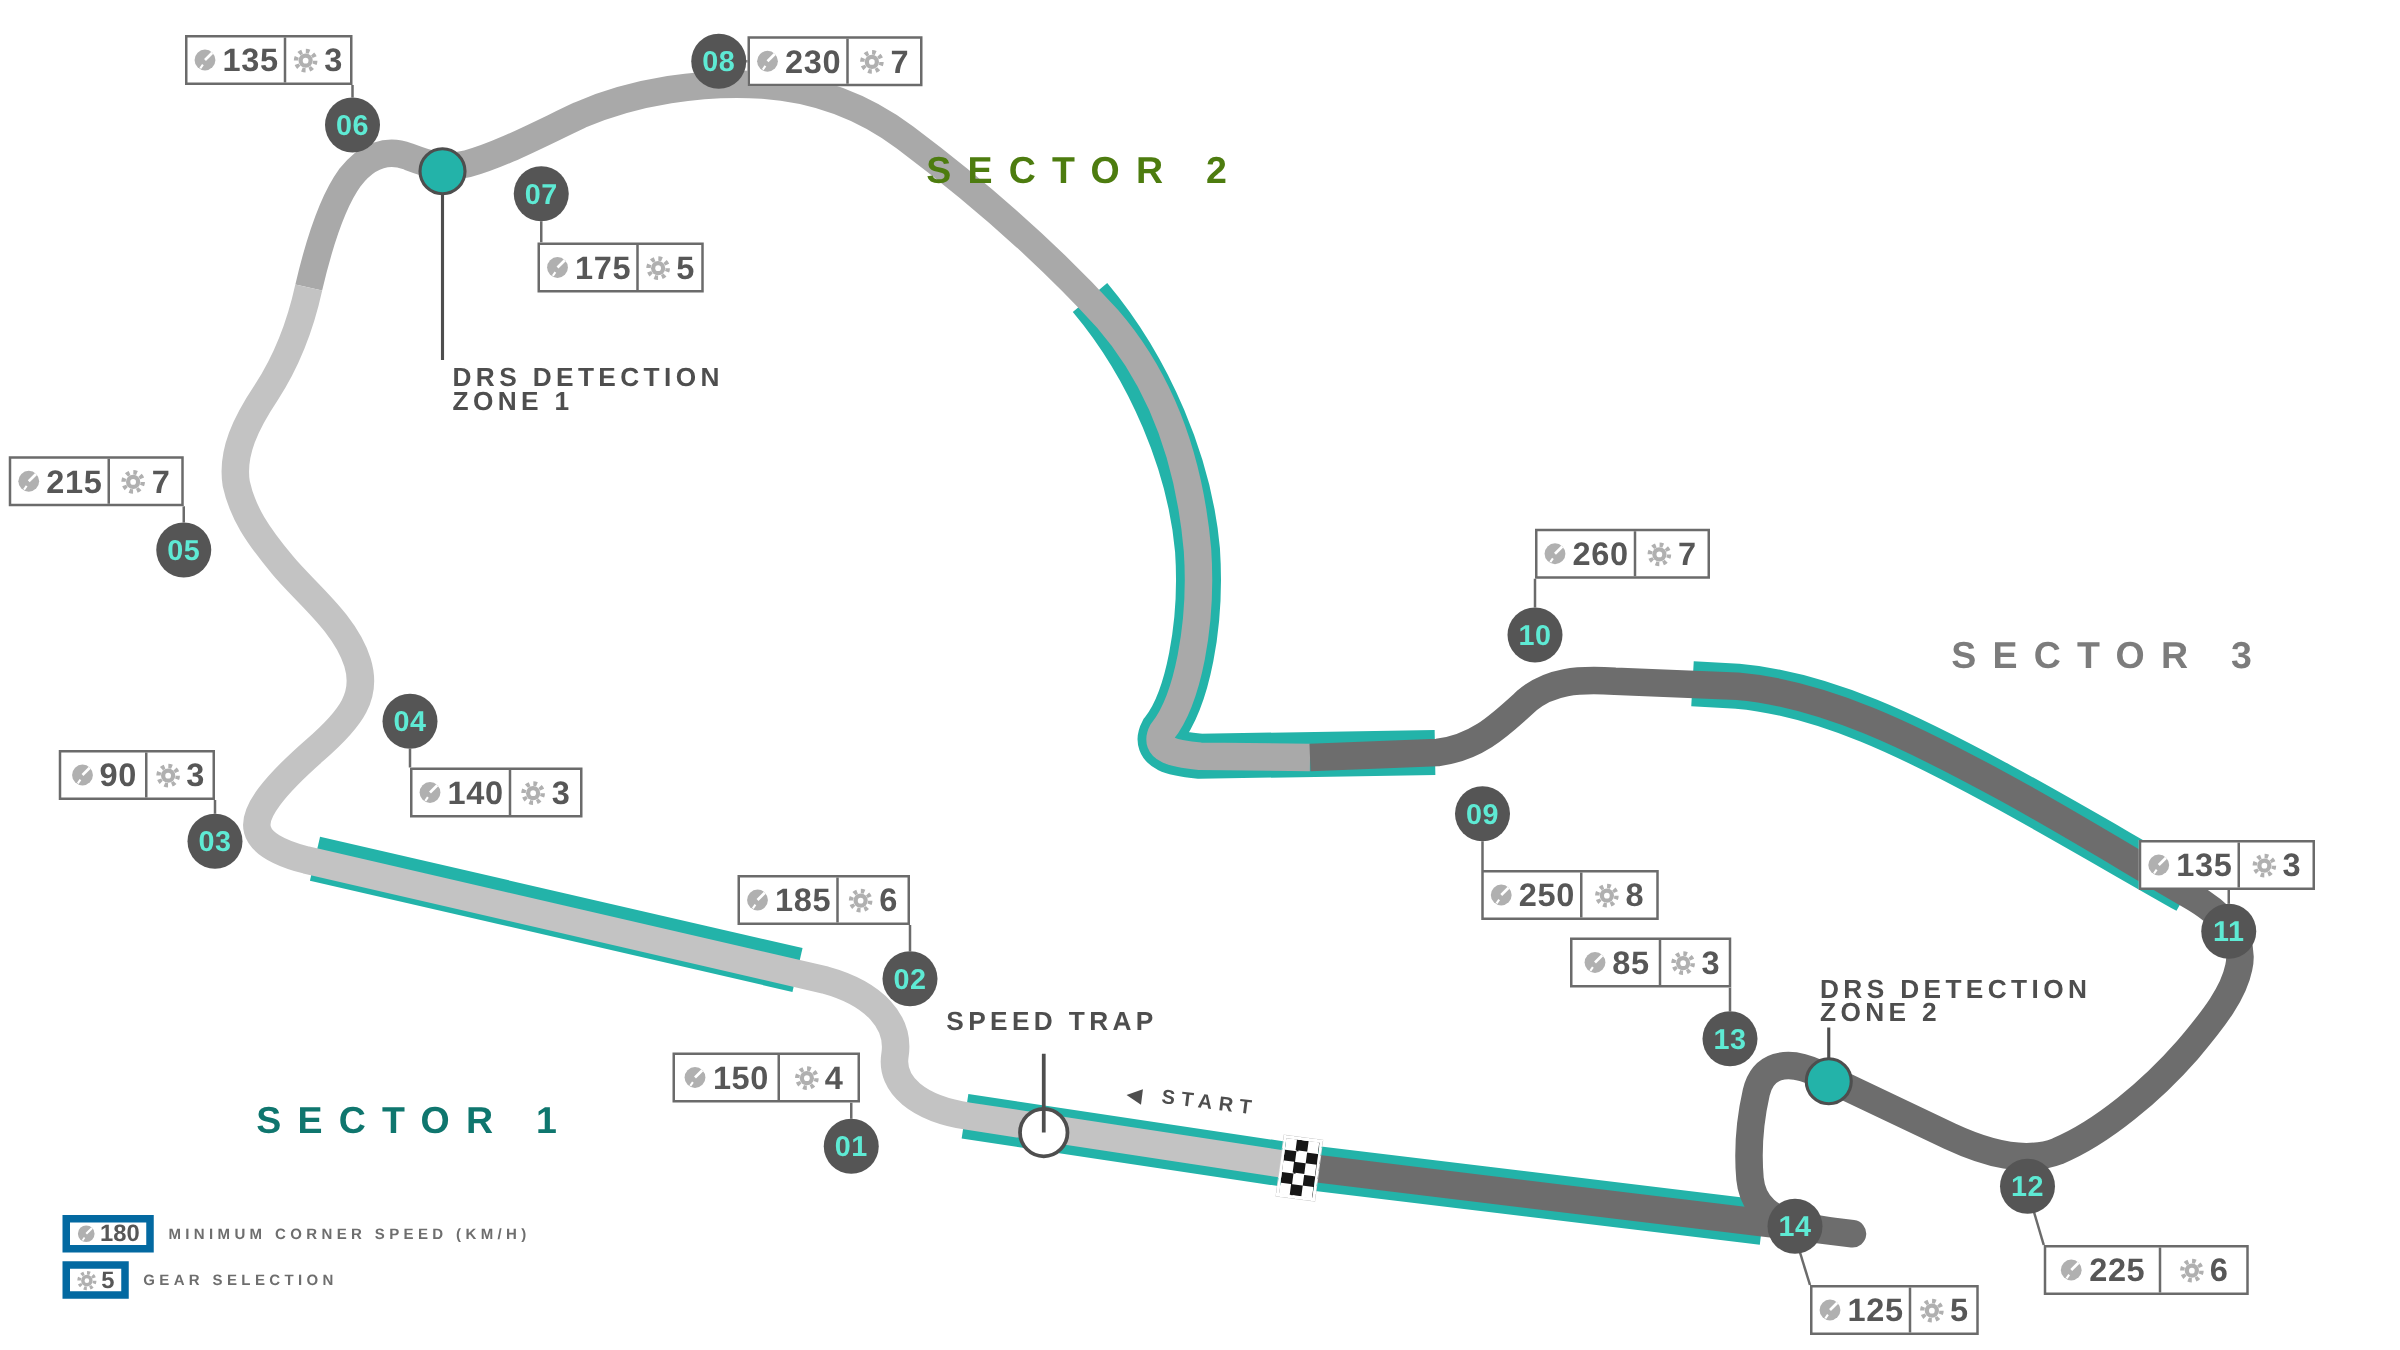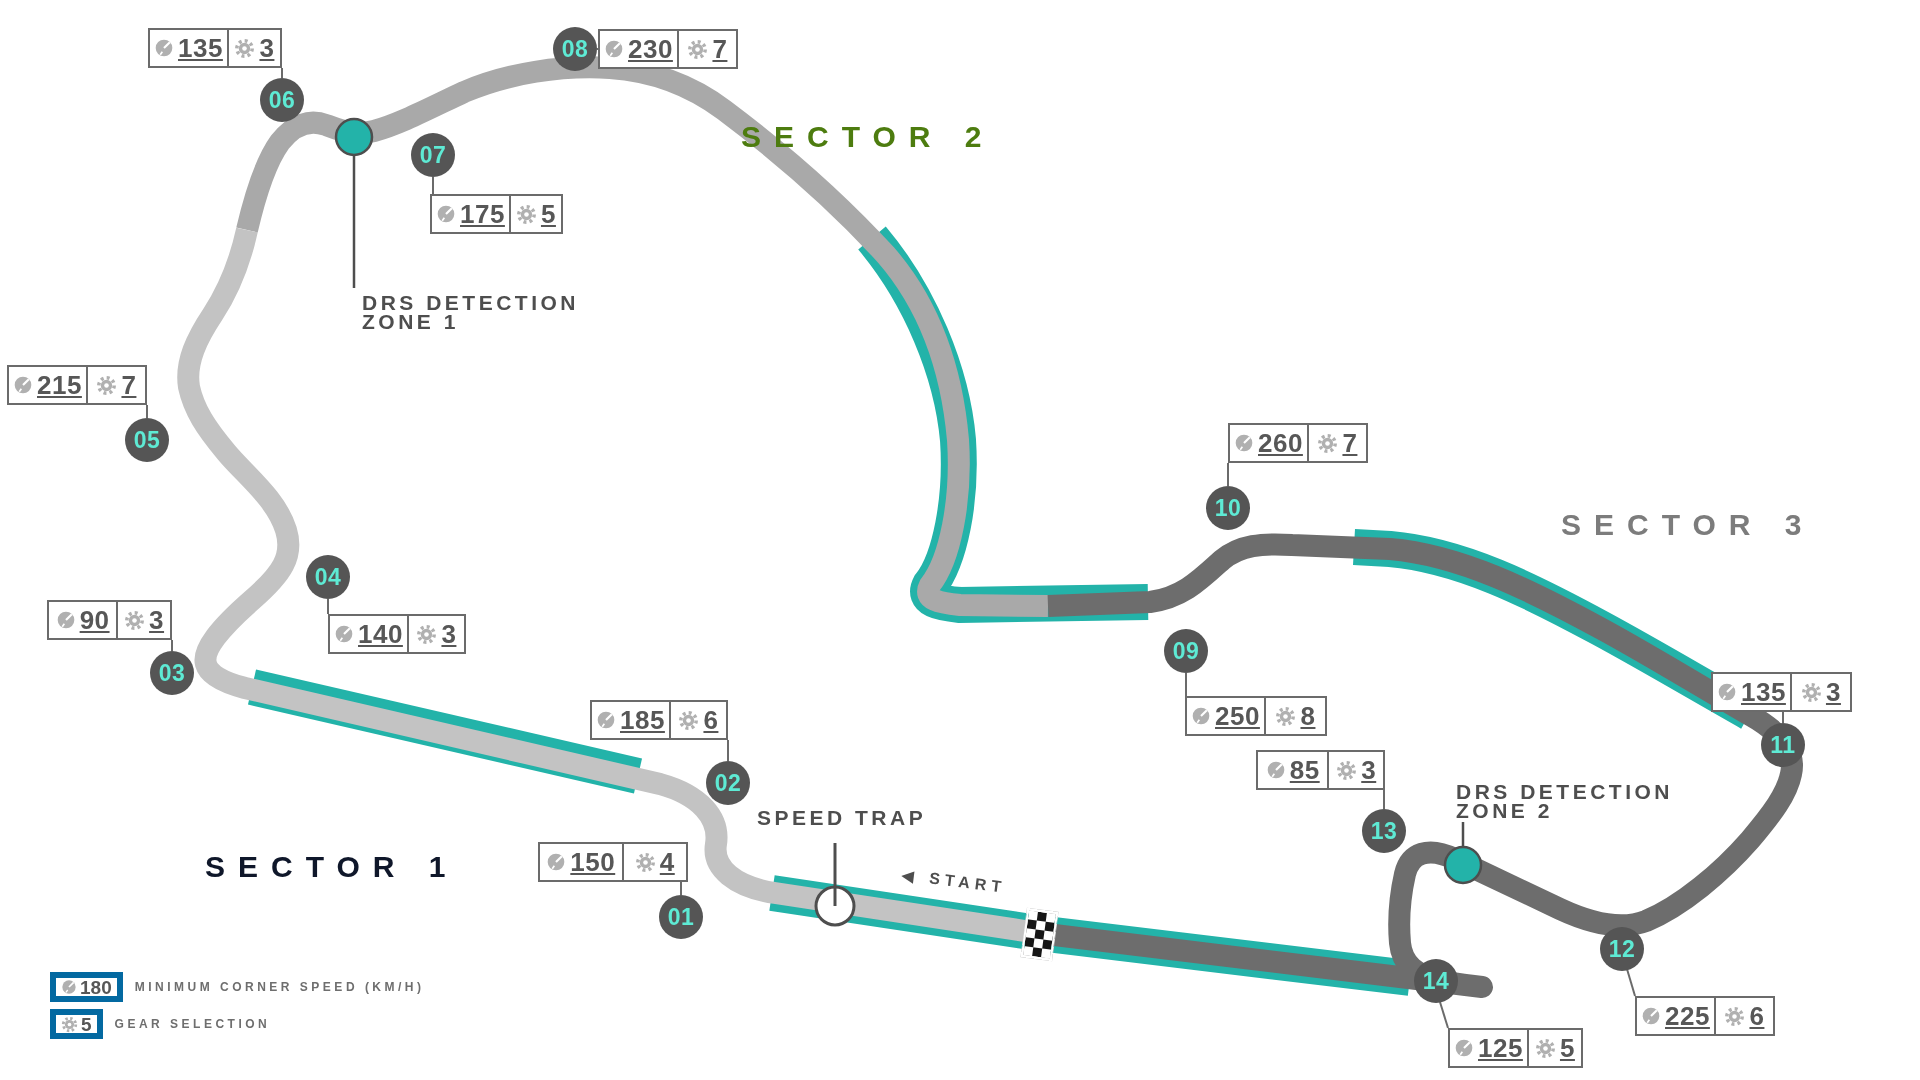--- a/index.html
+++ b/index.html
@@ -11,33 +11,33 @@
 
   
   .cbox {
     position:absolute; height:40px; background:#ffffff;
     border:2px solid #6b6b6b; box-sizing:border-box;
     display:flex; align-items:stretch; z-index:5;
   }
   .cell { display:flex; align-items:center; justify-content:center; gap:4px; padding:0 4px; }
   .speed-cell { flex:1.35; }
   .gear-cell  { flex:1; border-left:2px solid #6b6b6b; }
-  .cval { font-size:26px; color:#575757; letter-spacing:0.5px; line-height:1;text-decoration:underline; }
+  .cval { font-size:26px; color:#575757; letter-spacing:0.5px; line-height:1; }
 
   
   .cnum {
     position:absolute; width:44px; height:44px; border-radius:50%;
     background:#555555; color:#5eead4; font-size:23px; letter-spacing:0.5px;
     display:flex; align-items:center; justify-content:center; z-index:6;
   }
 
   .sector-label {
     position:absolute; font-size:30px; letter-spacing:13px; white-space:nowrap; z-index:4;
   }
-  #sector1 { left:205px; top:850px;  color:#0f172a; }
+  #sector1 { left:205px; top:880px;  color:#0f766e; }
   #sector2 { left:741px; top:120px;  color:#4d7c0f; }
   #sector3 { left:1561px; top:508px; color:#7c7c7c; }
 
   .note-label {
     position:absolute; font-size:21px; letter-spacing:3.5px; color:#4e4e4e;
     line-height:19px; white-space:nowrap; z-index:4;
   }
   #drs1-label { left:362px;  top:293px; }
   #drs2-label { left:1456px; top:782px; }
   #speedtrap-label { left:757px; top:808px; }
@@ -428,21 +428,21 @@
               <circle cx="12" cy="12" r="6.5" fill="#b0b0b0"></circle>
               <circle cx="12" cy="12" r="8.8" fill="none" stroke="#b0b0b0" stroke-width="4" stroke-dasharray="3.4,3.5"></circle>
               <circle cx="12" cy="12" r="2.6" fill="#fff"></circle>
             </svg>
       </span>
       <span class="cval gear-val">3</span>
     </div>
   </div>
   <div class="cnum" style="left: 1761px; top: 723px;">11</div>
 
-  <div class="cbox" style="left: 1635px; top: 996px; width: 140px;">
+  <div class="cbox" style="left: 1635px; top: 996px; width: 164px;">
     <div class="cell speed-cell">
       <span class="icon">
         <svg width="20" height="20" viewBox="0 0 24 24">
               <circle cx="12" cy="12" r="10" fill="#b0b0b0"></circle>
               <path d="M12 12 L19 5" stroke="#fff" stroke-width="2.6"></path>
               <path d="M7.5 20 L10 16.5" stroke="#fff" stroke-width="2"></path>
             </svg>
       </span>
       <span class="cval speed-val">225</span>
     </div>

